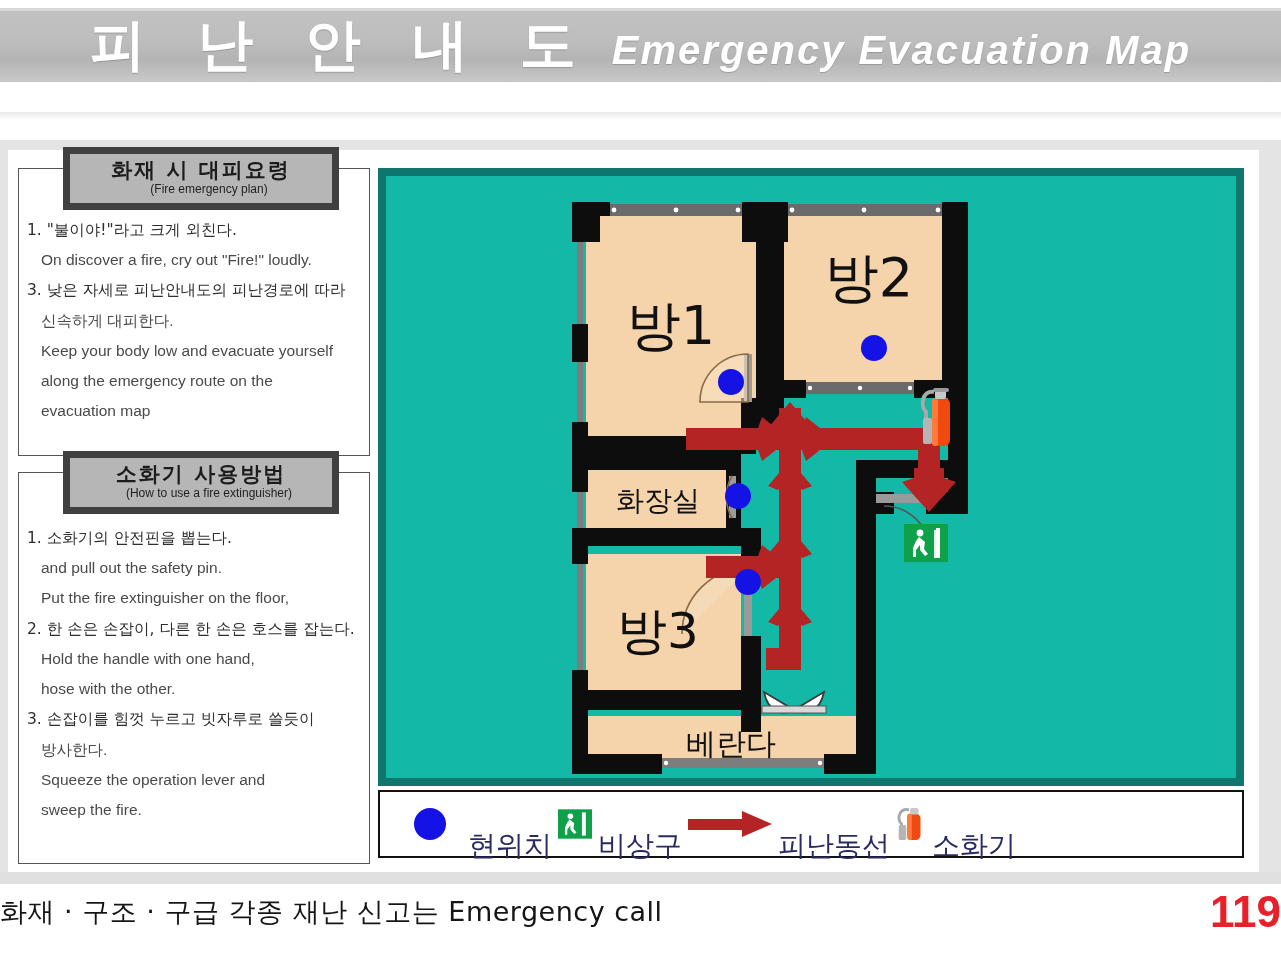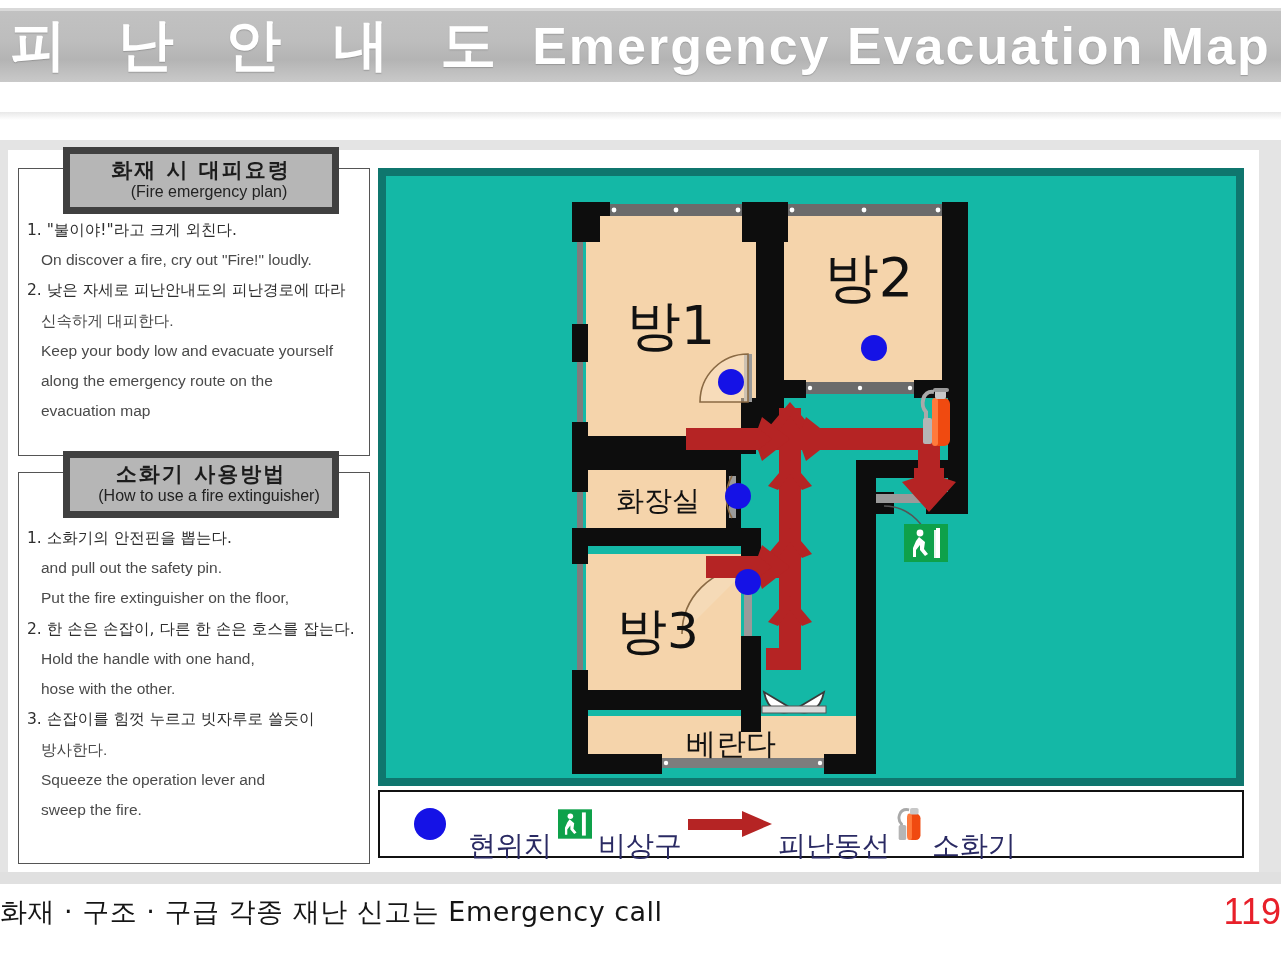--- a/index.html
+++ b/index.html
@@ -19,23 +19,24 @@
   .header-band:before{
     content:"";position:absolute;left:0;top:0;width:100%;height:3px;background:#d9d9d9;
   }
   .header-inner{display:flex;align-items:baseline;justify-content:center;gap:20px;}
   .title-ko{
     color:#ffffff;font-size:56px;font-weight:700;letter-spacing:16px;
     font-family:"DejaVu Sans","Liberation Sans",sans-serif;line-height:1;
     text-shadow:0 1px 1px rgba(120,120,120,.5);
   }
   .title-en{
-    color:#ffffff;font-size:52px;font-weight:700;letter-spacing:2px;
+    color:#ffffff;font-size:40px;font-weight:700;letter-spacing:2px;
     font-family:"Liberation Sans",sans-serif;line-height:1;
     text-shadow:0 1px 1px rgba(120,120,120,.5);
+    font-style:italic;
   }
   .header-shadow{
     position:absolute;left:0;top:112px;width:1281px;height:8px;
     background:linear-gradient(180deg,#e8e8e8,#ffffff);
   }
 
   
   .body-frame{
     position:absolute;left:6px;top:140px;width:1269px;height:740px;
     background:#ffffff;border-top:10px solid #e4e4e4;box-sizing:border-box;
@@ -52,21 +53,21 @@
   .panel-head{
     position:absolute;left:44px;top:-22px;width:276px;
     background:#b6b6b6;border:7px solid #404040;
     text-align:center;padding:4px 0 6px;box-sizing:border-box;
   }
   .panel-head .ko{
     display:block;font-size:21px;font-weight:700;color:#1c1c1c;letter-spacing:2px;
     font-family:"DejaVu Sans","Liberation Sans",sans-serif;line-height:1.15;
   }
   .panel-head .en{
-    display:block;font-size:16px;color:#222;font-family:"Liberation Sans",sans-serif;line-height:1.2;margin-left:16px;
+    display:block;font-size:12px;color:#222;font-family:"Liberation Sans",sans-serif;line-height:1.2;margin-left:16px;
   }
   .panel-body{padding:46px 10px 8px 8px;}
   .panel-2 .panel-body{padding-top:50px;}
   .line{
     font-size:15.5px;color:#3a3a3a;line-height:1.95;white-space:nowrap;
     font-family:"DejaVu Sans","Liberation Sans",sans-serif;
   }
   .line.ko{color:#2e2e2e;}
   .line.en{color:#4a4a4a;padding-left:14px;font-family:"Liberation Sans",sans-serif;}
   .line.num{padding-left:0;}
@@ -103,21 +104,21 @@
   
   .footer{
     position:absolute;left:0;top:884px;width:1281px;height:56px;
     display:flex;align-items:center;justify-content:space-between;background:#ffffff;
   }
   .footer-txt{
     font-size:27px;color:#151515;letter-spacing:0.5px;
     font-family:"DejaVu Sans","Liberation Sans",sans-serif;
   }
   .footer-num{
-    font-size:36px;font-weight:400;color:#e8202a;margin-left:8px;
+    font-size:44px;font-weight:700;color:#e8202a;margin-left:8px;
     font-family:"Liberation Sans",sans-serif;
   }
 </style>
 </head>
 <body>
 
 <div class="page">
 
   <div class="header-band">
     <div class="header-inner">
@@ -135,21 +136,21 @@
   <div class="side">
 
     <div class="panel panel-1">
       <div class="panel-head">
         <span class="ko">화재 시 대피요령</span>
         <span class="en">(Fire emergency plan)</span>
       </div>
       <div class="panel-body">
         <div class="line ko num">1. "불이야!"라고 크게 외친다.</div>
         <div class="line en">On discover a fire, cry out "Fire!" loudly.</div>
-        <div class="line ko num">2. 낮은 자세로 피난안내도의 피난경로에 따라</div>
+        <div class="line ko num">3. 낮은 자세로 피난안내도의 피난경로에 따라</div>
         <div class="line ko en">신속하게 대피한다.</div>
         <div class="line en">Keep your body low and evacuate yourself</div>
         <div class="line en">along the emergency route on the</div>
         <div class="line en">evacuation map</div>
       </div>
     </div>
 
     <div class="panel panel-2">
       <div class="panel-head">
         <span class="ko">소화기 사용방법</span>

